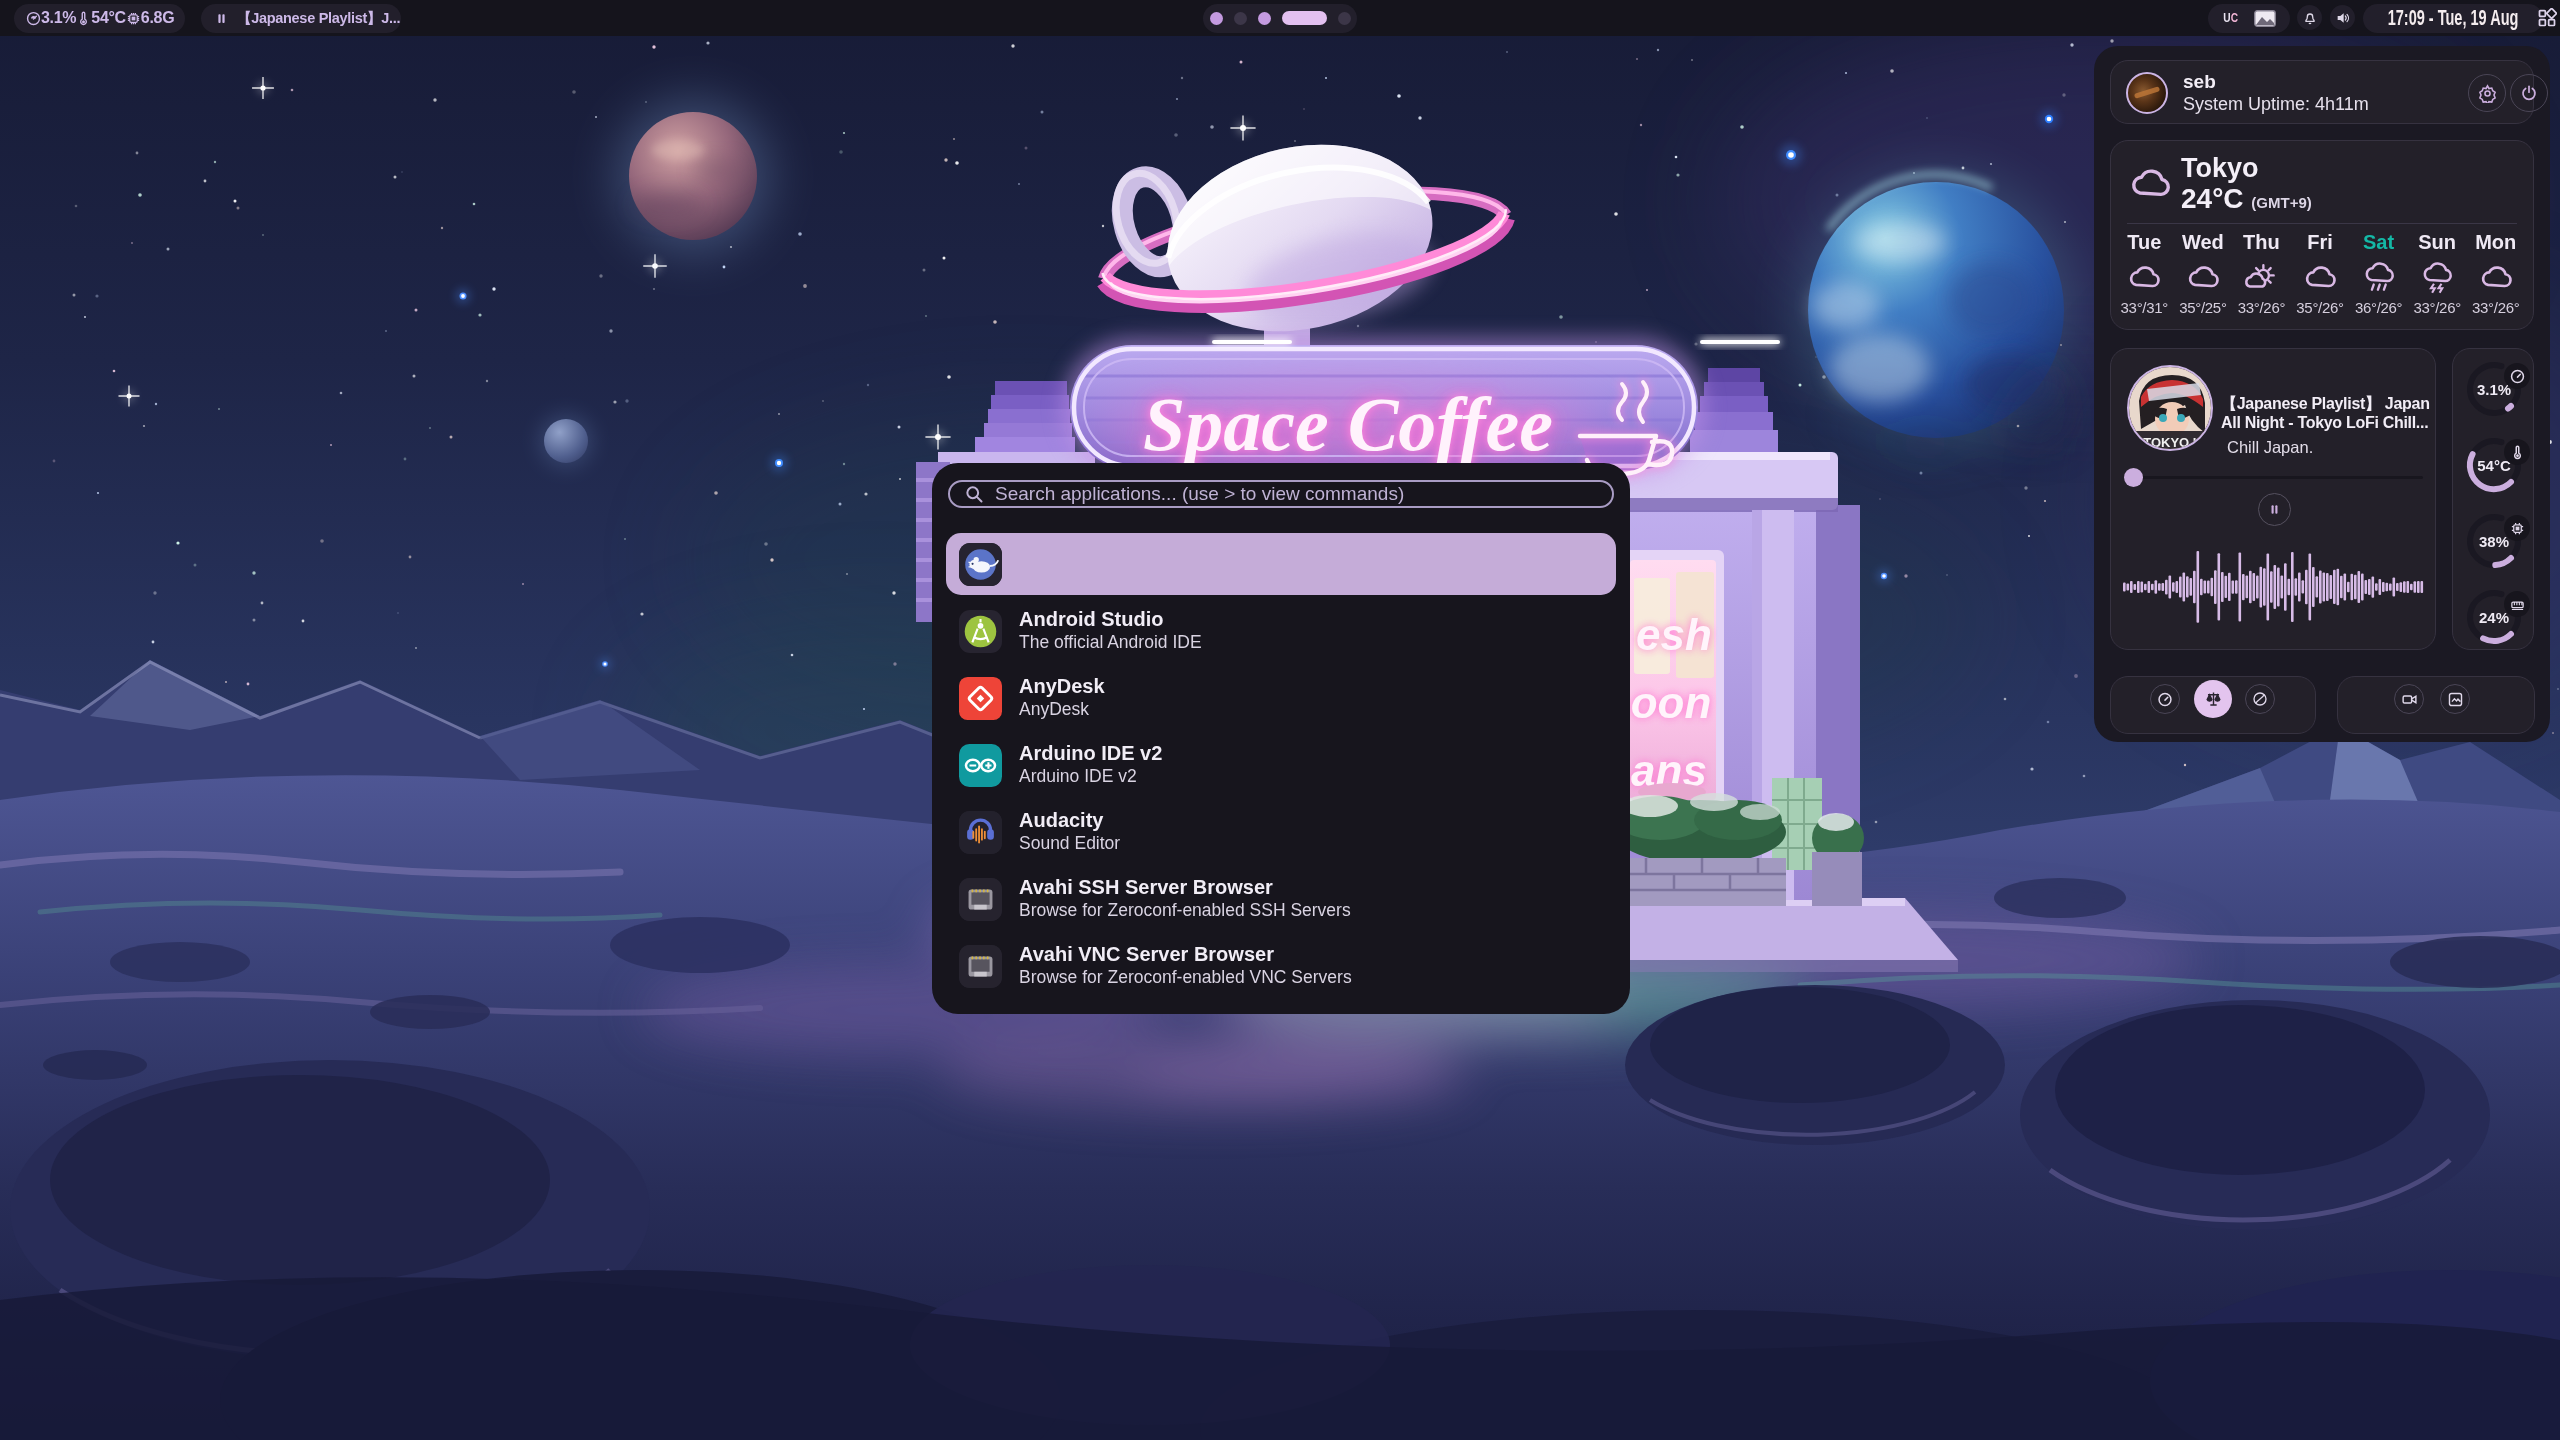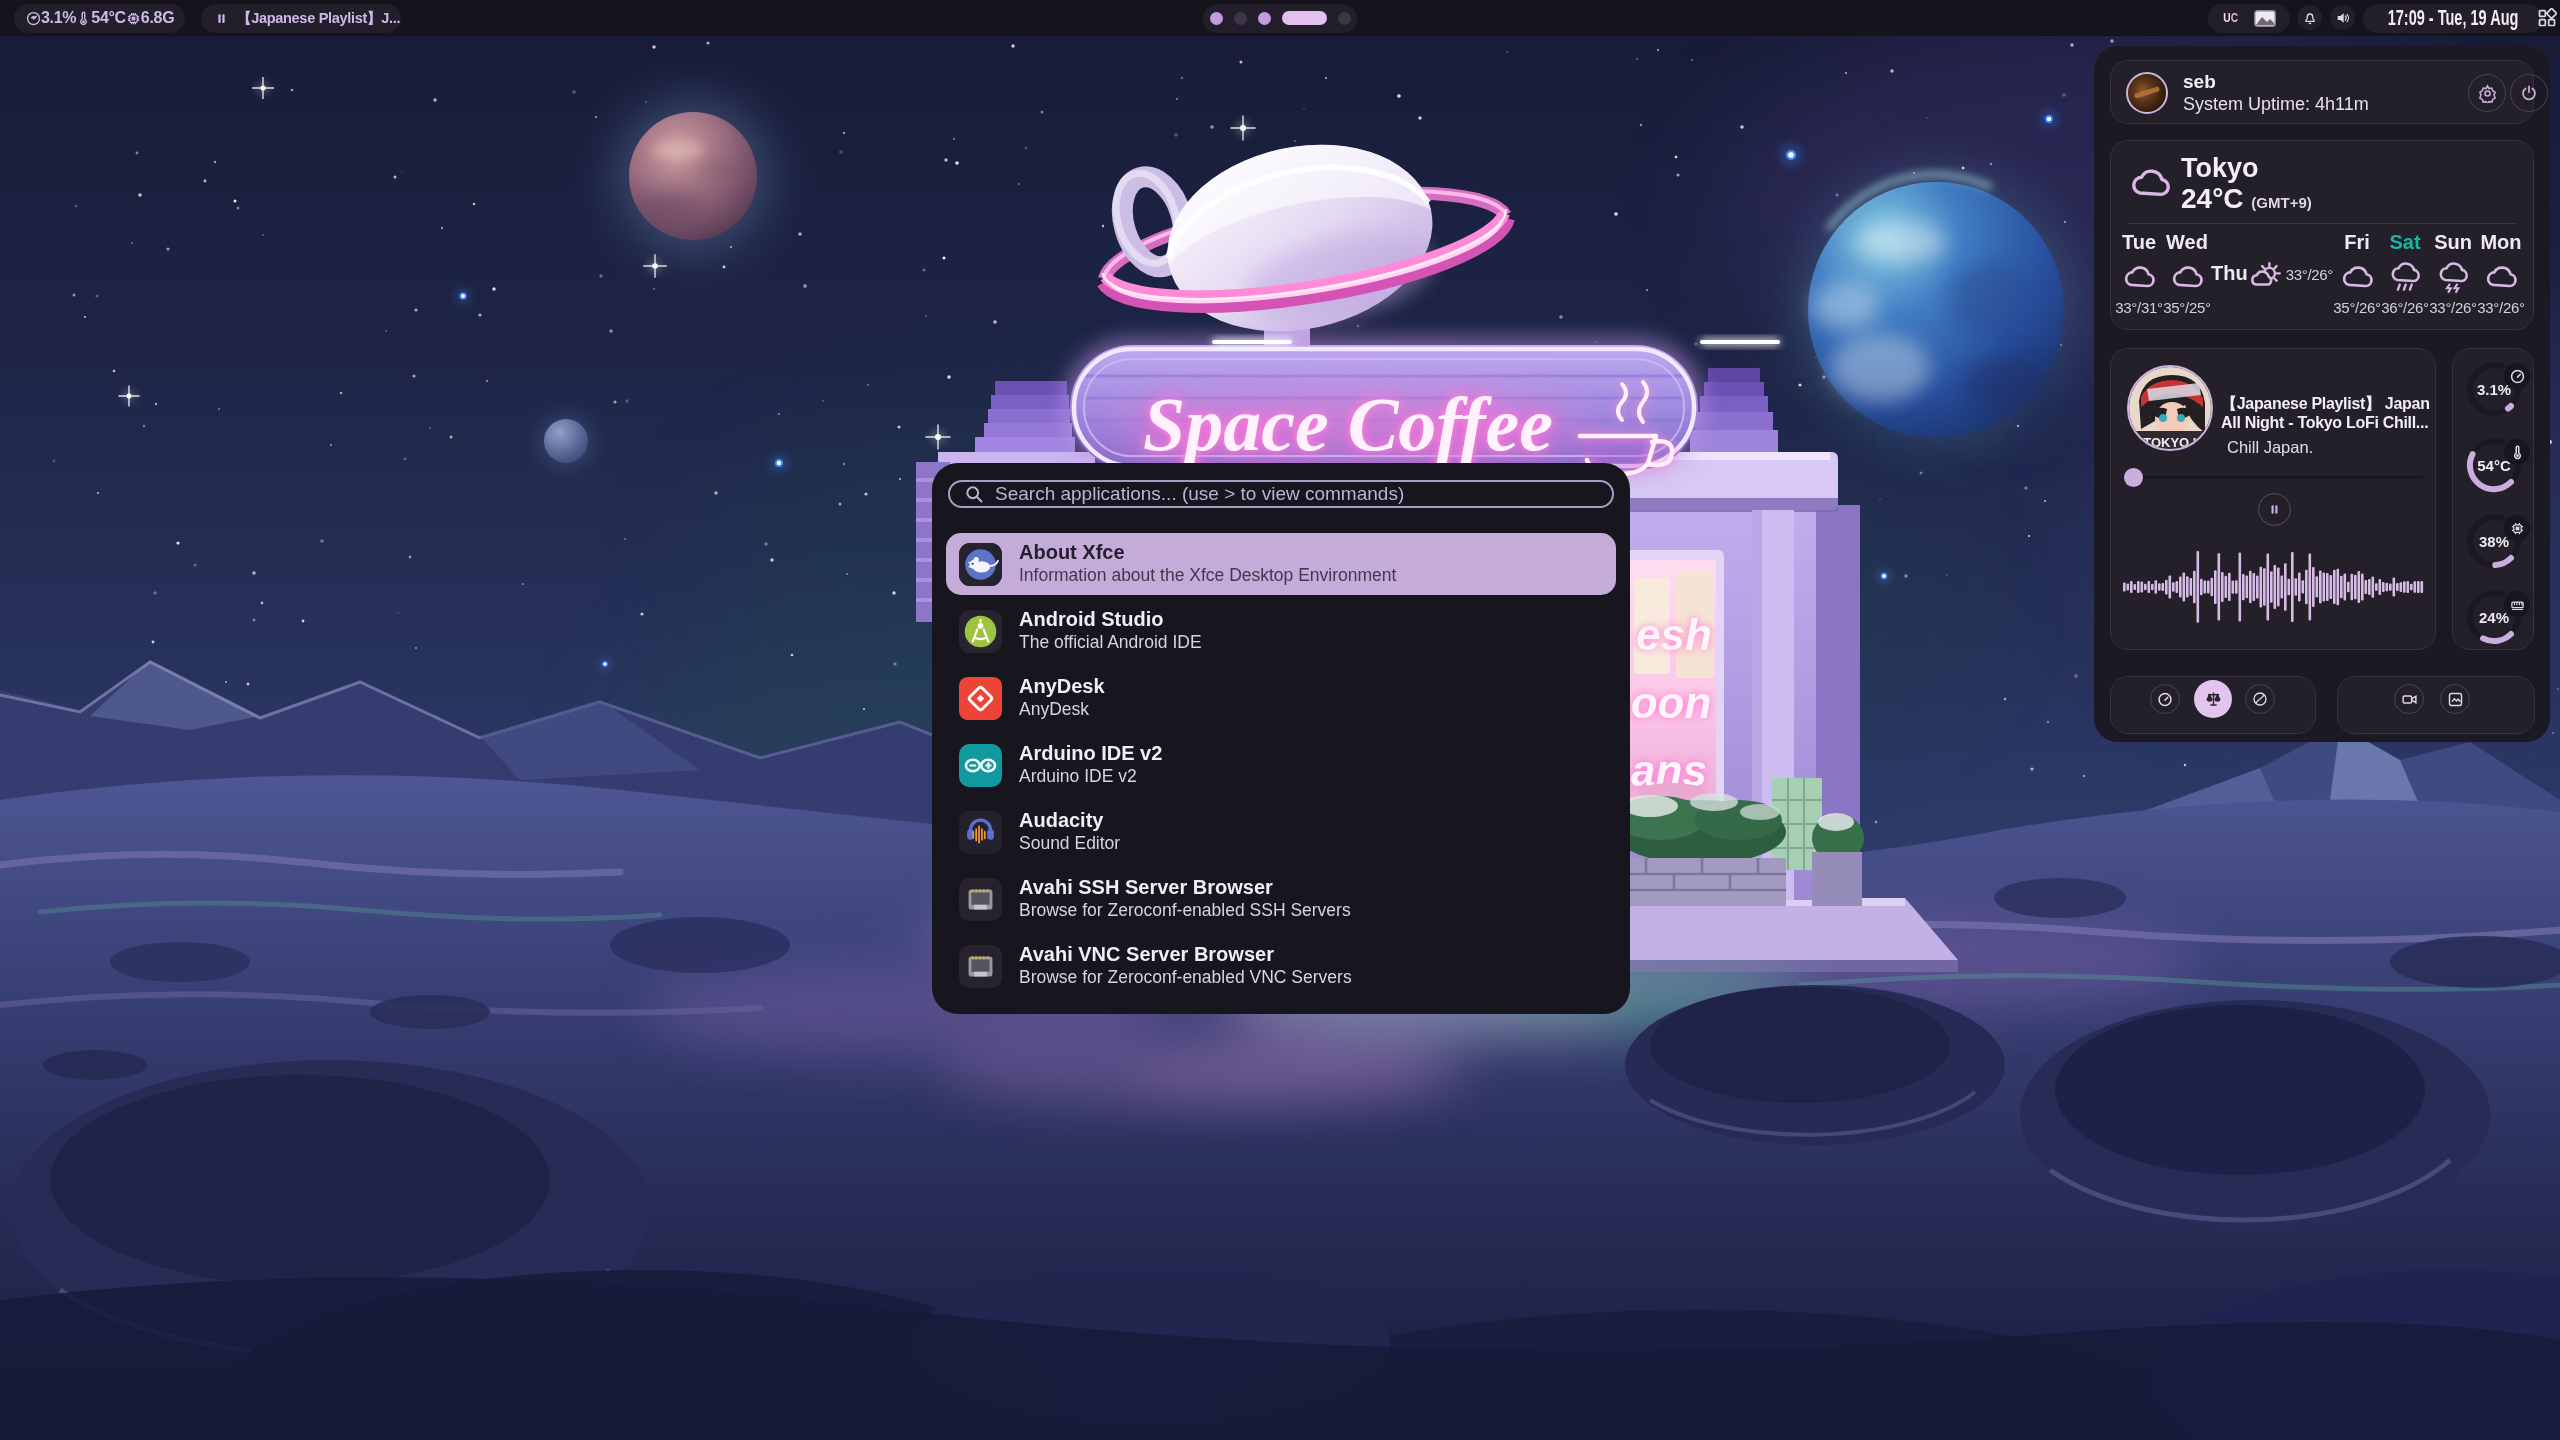--- a/index.html
+++ b/index.html
@@ -788,24 +788,20 @@
               <g fill="#f4f6fc">
                 <ellipse cx="23.5" cy="25" rx="9" ry="6"></ellipse>
                 <circle cx="15.5" cy="22.5" r="4.6"></circle>
                 <circle cx="18" cy="17.5" r="2.8"></circle>
                 <path d="M32 24 q7 0 9 -6" stroke="#f4f6fc" stroke-width="2" fill="none"></path>
                 <path d="M10 20 l5 2 M10 25 l5 0" stroke="#f4f6fc" stroke-width="1.3" fill="none"></path>
               </g>
               <circle cx="14.2" cy="21.8" r="1.1" fill="#2a3a6a"></circle>
             </svg>
           </div>
-          <div>
-            <div class="tt">About Xfce</div>
-            <div class="st">Information about the Xfce Desktop Environment</div>
-          </div>
         </div>
   <div class="approw">
           <div class="ic">
             <svg width="43" height="43" viewBox="0 0 45 45">
               <circle cx="22.5" cy="22.5" r="16.5" fill="#9dc440"></circle>
               <g stroke="#ffffff" stroke-width="2.2" fill="none">
                 <path d="M22.5 9.5 V13"></path>
                 <circle cx="22.5" cy="16.5" r="3" fill="#fff" stroke="none"></circle>
                 <path d="M19.5 19.5 L14 34 M25.5 19.5 L31 34"></path>
                 <path d="M15.5 28.5 q7 4 14 0"></path>
@@ -937,21 +933,21 @@
         </div>
         <div style="flex:1;display:flex;flex-direction:column;align-items:center">
           <div style="font-size:20px;font-weight:bold;color:#efe9f4">Wed</div>
           <div style="height:40px;display:flex;align-items:center;margin-top:3px">
             <svg width="38" height="36" viewBox="0 0 48 44">
               <path d="M14 32 a8 8 0 0 1 1.5-15.8 A11 11 0 0 1 36 18.5 a7.5 7.5 0 0 1 -1 14.9 Z" fill="none" stroke="#d9b8e4" stroke-width="3.4" stroke-linejoin="round"></path>
             </svg>
           </div>
           <div style="font-size:15px;color:#d6cfde;margin-top:2px;letter-spacing:-0.3px">35°/25°</div>
         </div>
-        <div style="flex:1;display:flex;flex-direction:row;align-items:center">
+        <div style="flex:1;display:flex;flex-direction:column;align-items:center">
           <div style="font-size:20px;font-weight:bold;color:#efe9f4">Thu</div>
           <div style="height:40px;display:flex;align-items:center;margin-top:3px">
             <svg width="38" height="36" viewBox="0 0 48 44">
               <g stroke="#d9b8e4" stroke-width="3" fill="none" stroke-linecap="round">
                 <circle cx="27" cy="20" r="7"></circle>
                 <path d="M27 7v4 M27 29v4 M14 20h4 M36 20h4 M17.8 10.8 l2.8 2.8 M33.4 26.4 l2.8 2.8 M36.2 10.8 l-2.8 2.8 M20.6 26.4 l-2.8 2.8"></path>
                 <path d="M10 34 a6 6 0 0 1 1-11.8 A8 8 0 0 1 26 24 a5.5 5.5 0 0 1 0 10 Z" fill="#232029" stroke-width="3.2"></path>
               </g>
             </svg>
           </div>

